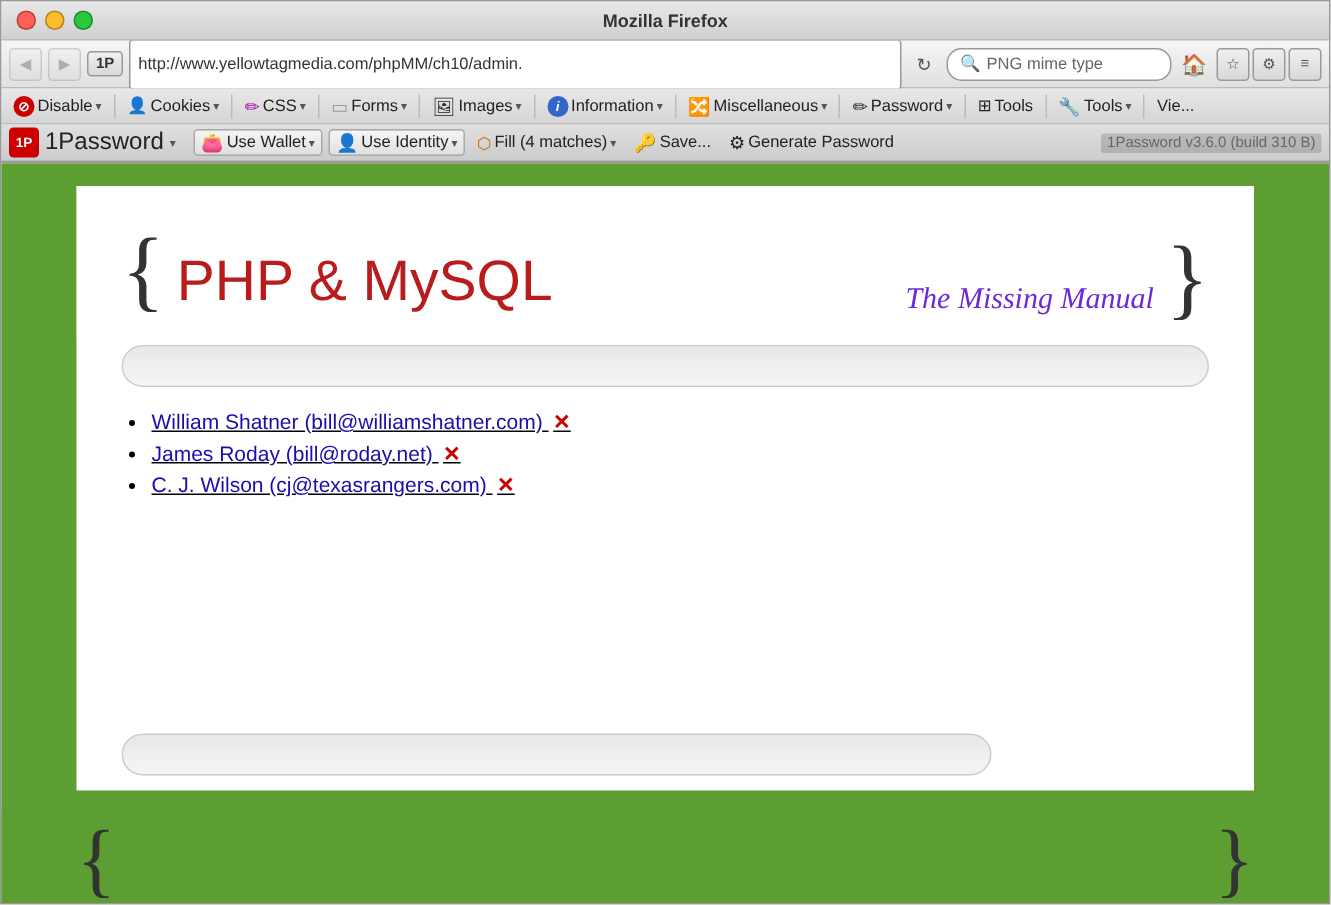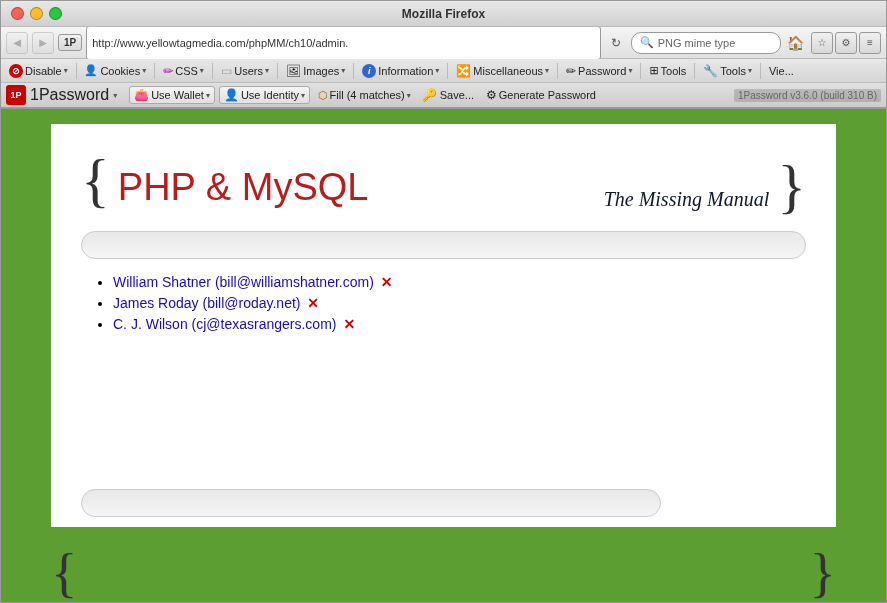--- a/index.html
+++ b/index.html
@@ -275,21 +275,21 @@
       line-height: 1;
     }
     .page-title {
       font-size: 38px;
       color: #b91c1c;
       font-family: Arial, sans-serif;
       font-weight: normal;
     }
     .page-subtitle {
       font-size: 20px;
-      color: #0f172a;
+      color: #6d28d9;
       font-style: italic;
       font-family: Georgia, serif;
       margin-top: 44px;
     }
     .curly-close {
       font-size: 60px;
       color: #333;
       font-family: Georgia, serif;
       line-height: 1;
     }
@@ -320,22 +320,23 @@
       padding: 3px 10px 3px 8px;
       clip-path: polygon(0 0, calc(100% - 8px) 0, 100% 50%, calc(100% - 8px) 100%, 0 100%);
     }
 
     
     .user-list {
       padding: 5px 50px;
       list-style: disc;
     }
     .user-list li {
-      margin: 5px 12px;
+      margin: 5px 0;
       font-size: 14px;
+      text-decoration: underline;
     }
     .user-link {
       color: #1a0dab;
       text-decoration: none;
     }
     .delete-x {
       color: #cc0000;
       font-size: 14px;
       cursor: pointer;
       margin-left: 3px;
@@ -422,21 +423,21 @@
     </div>
     <div class="toolbar-sep"></div>
     <div class="toolbar-item">
       <span style="color:#aa00aa;font-size:12px">✏</span>
       <span>CSS</span>
       <span class="toolbar-arrow">▾</span>
     </div>
     <div class="toolbar-sep"></div>
     <div class="toolbar-item">
       <span style="color:#999;font-size:12px">▭</span>
-      <span>Users</span>
+      <span>Forms</span>
       <span class="toolbar-arrow">▾</span>
     </div>
     <div class="toolbar-sep"></div>
     <div class="toolbar-item">
       <span style="font-size:12px">🖼</span>
       <span>Images</span>
       <span class="toolbar-arrow">▾</span>
     </div>
     <div class="toolbar-sep"></div>
     <div class="toolbar-item">

